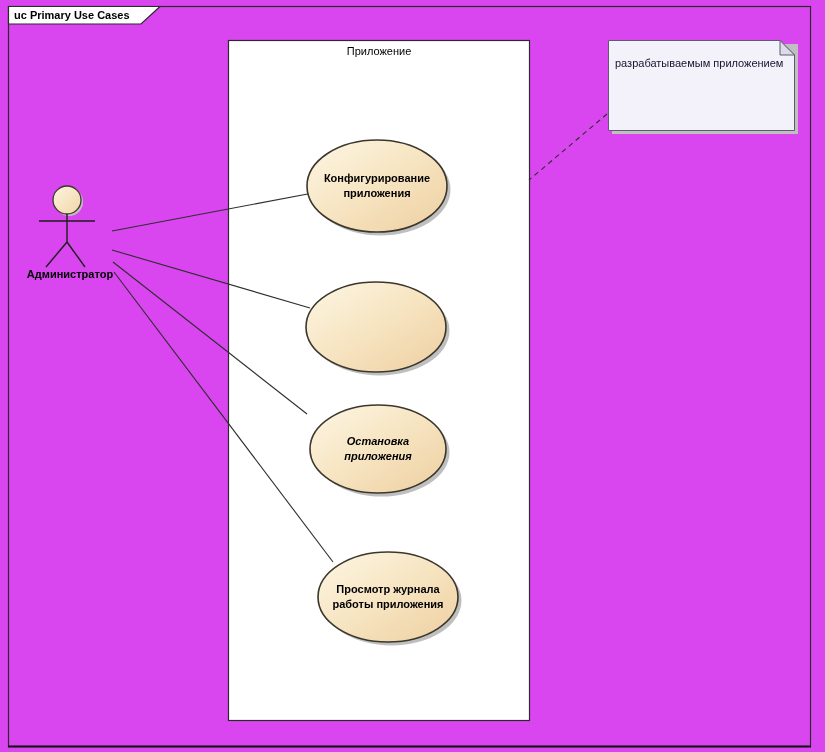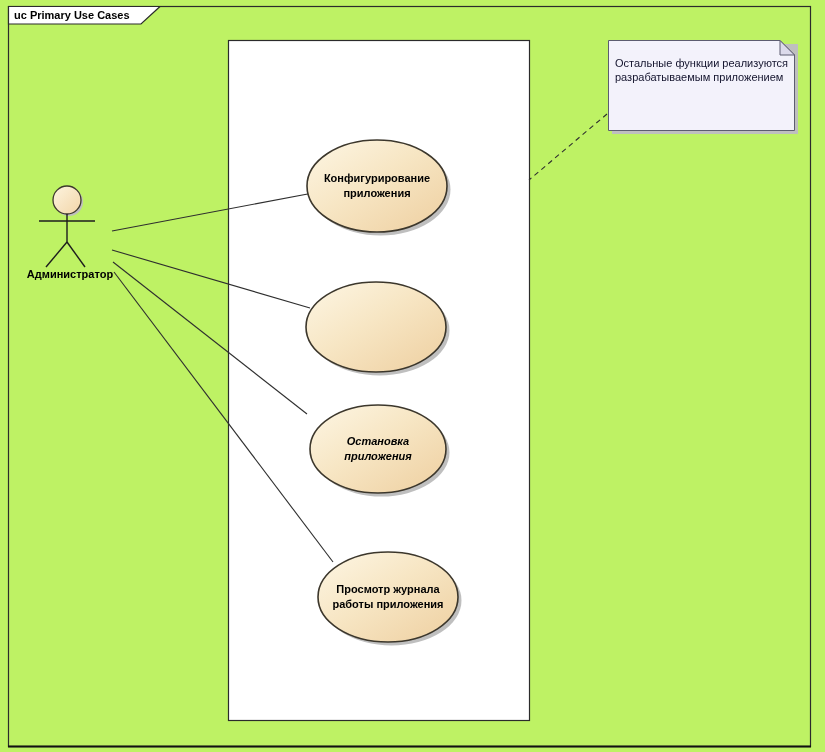--- a/index.html
+++ b/index.html
@@ -1,18 +1,18 @@
 <!DOCTYPE html>
 <html><head>
 <meta charset="utf-8">
 <style>
   html,body { margin:0; padding:0; background:#ffffff; }
   #canvas {
     position:relative; width:825px; height:752px;
-    background:#bef264;
+    background:#d946ef;
     font-family:"Liberation Sans","DejaVu Sans",sans-serif;
     overflow:hidden;
   }
   #shapes { position:absolute; left:0; top:0; width:825px; height:752px; }
   .txt { position:absolute; color:#000; }
   .frame-label { left:14px; top:9px; font-size:11px; font-weight:bold; white-space:nowrap; }
   .system-label { left:228px; top:45px; width:302px; text-align:center; font-size:11px; }
   .actor-label { left:16px; top:268px; width:108px; text-align:center; font-size:11px; font-weight:bold; }
   .note-text { left:615px; top:57px; width:185px; font-size:11px; line-height:13.5px; color:#14142e; }
   .note-text div { white-space:nowrap; }
@@ -87,23 +87,23 @@
       <ellipse cx="378" cy="449" rx="68" ry="44" fill="url(#ucGrad)" stroke="#3c372c" stroke-width="1.6"></ellipse>
     </g>
     <g>
       <ellipse cx="391.5" cy="600.5" rx="70" ry="45" fill="#bfbfbf"></ellipse>
       <ellipse cx="388" cy="597" rx="70" ry="45" fill="url(#ucGrad)" stroke="#3c372c" stroke-width="1.6"></ellipse>
     </g>
   </svg>
 
   <div class="txt frame-label">uc Primary Use Cases</div>
 
+  <div class="txt system-label">Приложение</div>
 
   <div class="txt note-text">
-    <div>Остальные функции реализуются</div>
     <div>разрабатываемым приложением</div>
   </div>
 
   <div class="txt actor-label">Администратор</div>
 
   <div class="uc-label uc1">
     <span>Конфигурирование приложения</span>
   </div>
   <div class="uc-label uc3">
     <span>Остановка приложения</span>

